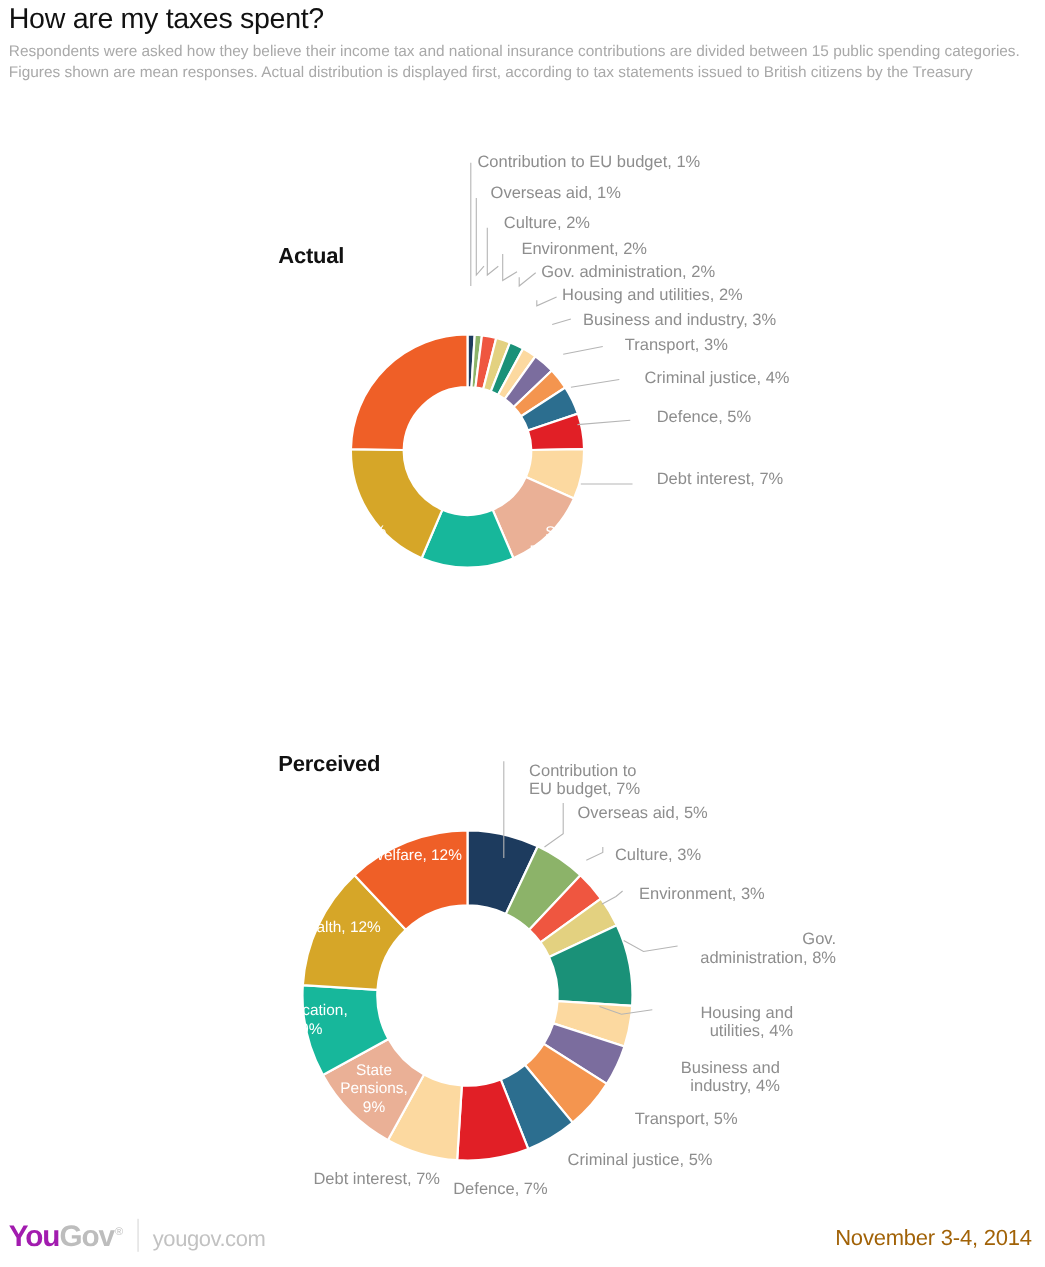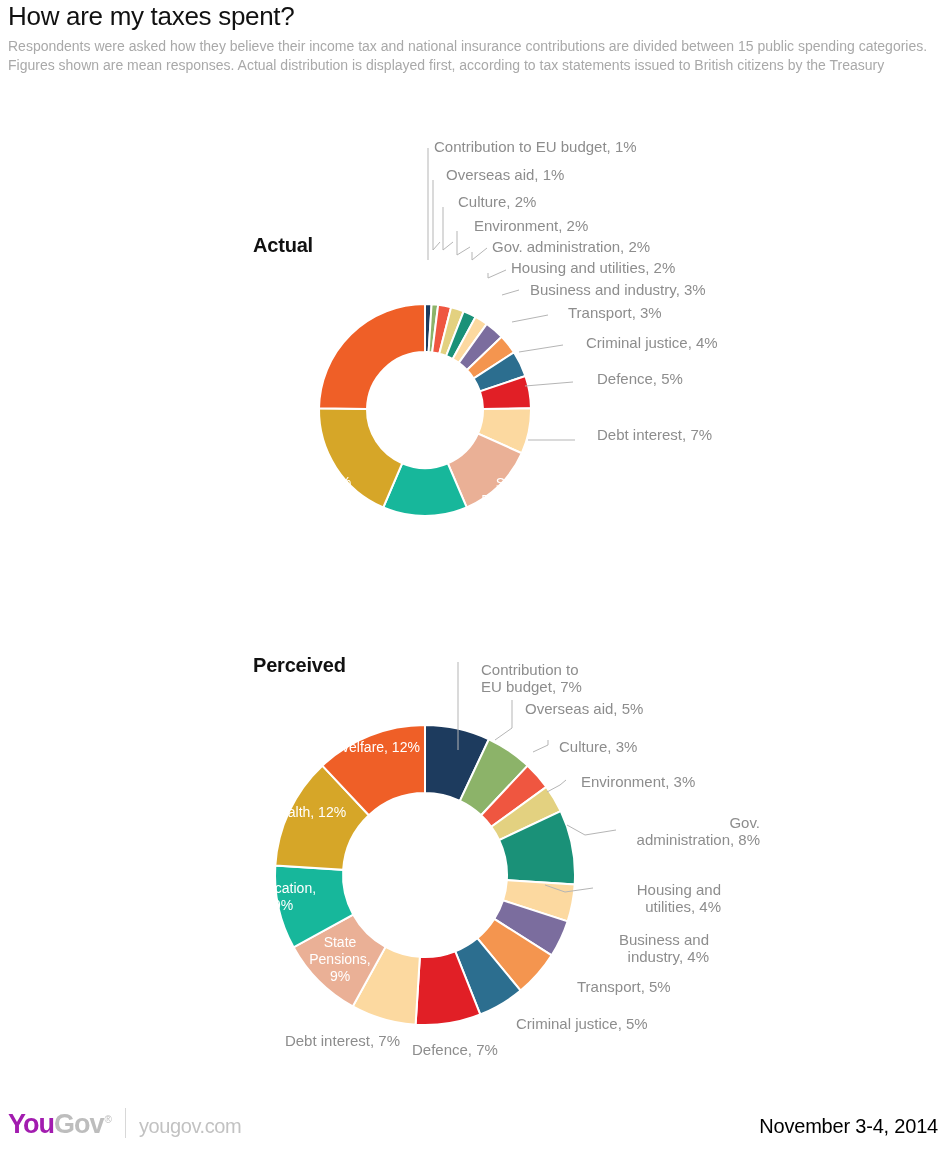--- a/index.html
+++ b/index.html
@@ -33,30 +33,30 @@
     font-size: 14px;
     color: #a9a9a9;
     line-height: 1.42;
     margin: 0;
     max-width: 940px;
   }
 
   
   .chart-block { position: absolute; }
   #chart-actual    { left: 0px; top: 130px;  width: 950px; height: 480px; }
-  #chart-perceived { left: 0px; top: 640px;  width: 772px; height: 430px; padding-left: 16px; }
+  #chart-perceived { left: 0px; top: 670px;  width: 772px; height: 430px; padding-left: 16px; }
 
   .chart-heading {
     position: absolute;
     font-size: 20px;
     font-weight: bold;
     color: #111111;
     letter-spacing: -0.2px;
   }
-  #heading-actual    { left: 253px; top: 104px; }
+  #heading-actual    { left: 253px; top: 92px; }
   #heading-perceived { left: 253px; top: 14px; }
 
   svg { display: block; position: absolute; left: 0; top: 0; overflow: visible; }
 
   .seg-label {
     font-family: "Liberation Sans", sans-serif;
     fill: #ffffff;
     text-anchor: middle;
   }
   .out-label {
@@ -89,21 +89,21 @@
     margin: 0 13px;
     position: relative;
     top: 5px;
   }
   .logo-url { font-size: 20px; color: #c2c2c2; letter-spacing: -0.4px; }
   .footer-date {
     position: absolute;
     right: 12px;
     bottom: 14px;
     font-size: 20px;
-    color: #000000;
+    color: #a16207;
     letter-spacing: -0.2px;
   }
 </style>
 </head>
 <body>
 
 <div class="page">
 
   <div class="header">
     <h1 class="title">How are my taxes spent?</h1>

